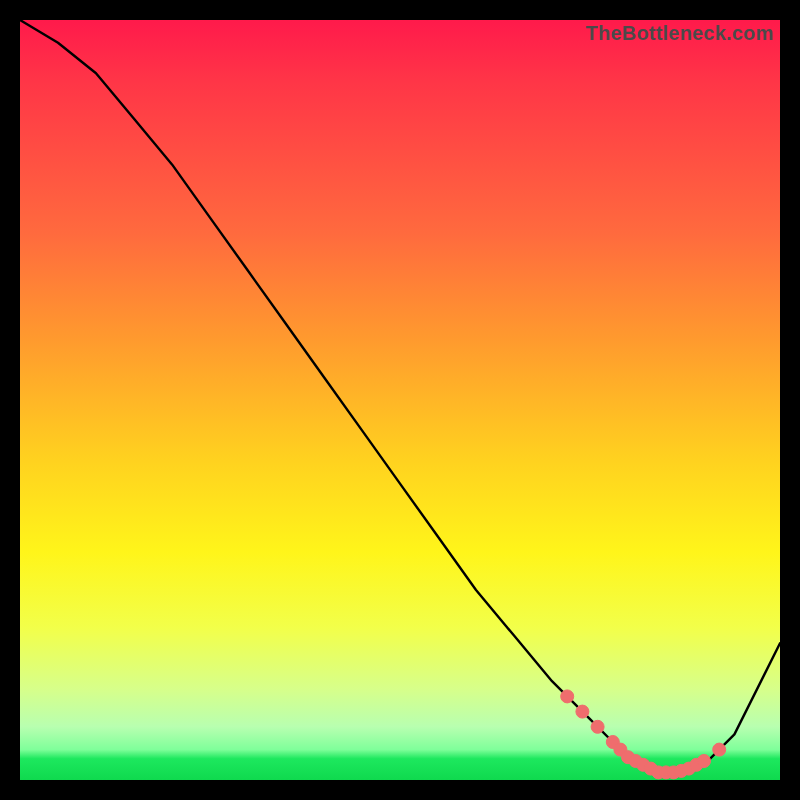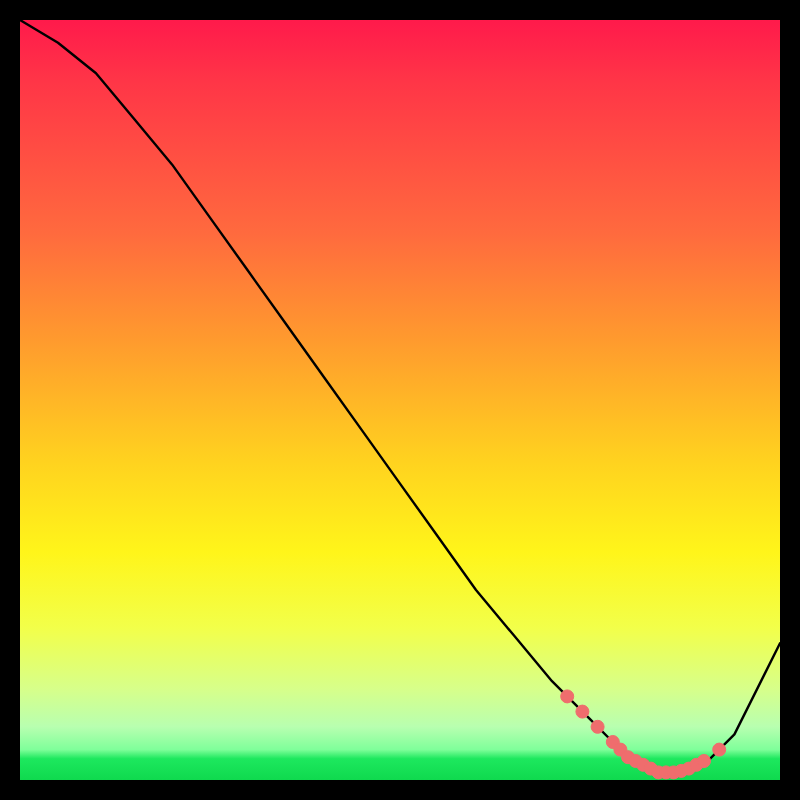--- a/index.html
+++ b/index.html
@@ -59,20 +59,21 @@
     width: 760px;
     height: 760px;
     overflow: visible;
   }
 </style>
 </head>
 <body>
 
 <div class="frame">
   <div class="plot">
+    <div class="watermark">TheBottleneck.com</div>
     <svg class="curve" viewBox="0 0 760 760" preserveAspectRatio="none">
       <path id="curve-path" fill="none" stroke-width="2.4" stroke-linejoin="round" stroke-linecap="round" d="M0.0 0.0 L38.0 22.8 L76.0 53.2 L114.0 98.8 L152.0 144.4 L190.0 197.6 L228.0 250.8 L266.0 304.0 L304.0 357.2 L342.0 410.4 L380.0 463.6 L418.0 516.8 L456.0 570.0 L494.0 615.6 L532.0 661.2 L570.0 699.2 L592.8 722.0 L608.0 737.2 L623.2 744.8 L638.4 752.4 L653.6 752.4 L668.8 752.4 L684.0 744.8 L699.2 729.6 L714.4 714.4 L760.0 623.2" stroke="#000000"></path>
       <g id="marker-group">
           <circle cx="547.2" cy="676.4" r="6.5" fill="#ef6d6d" stroke="#ef6d6d"></circle>
           <circle cx="562.4" cy="691.6" r="6.5" fill="#ef6d6d" stroke="#ef6d6d"></circle>
           <circle cx="577.6" cy="706.8" r="6.5" fill="#ef6d6d" stroke="#ef6d6d"></circle>
           <circle cx="592.8" cy="722.0" r="6.5" fill="#ef6d6d" stroke="#ef6d6d"></circle>
           <circle cx="600.4" cy="729.6" r="6.5" fill="#ef6d6d" stroke="#ef6d6d"></circle>
           <circle cx="608.0" cy="737.2" r="6.5" fill="#ef6d6d" stroke="#ef6d6d"></circle>
           <circle cx="615.6" cy="741.0" r="6.5" fill="#ef6d6d" stroke="#ef6d6d"></circle>

